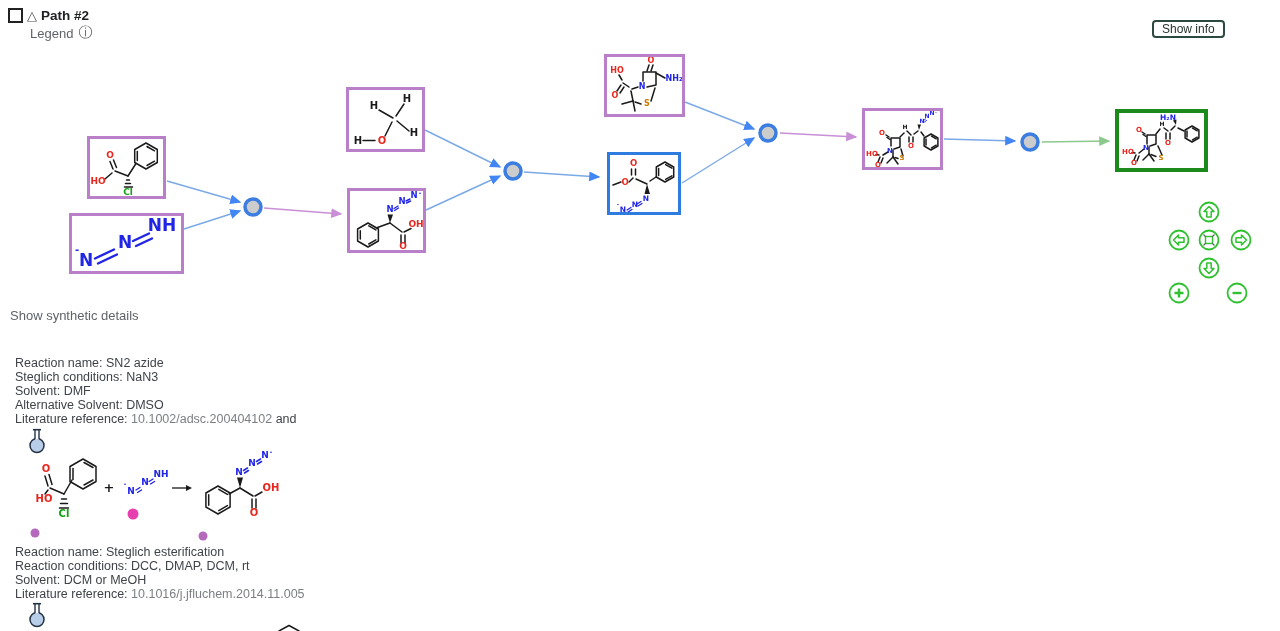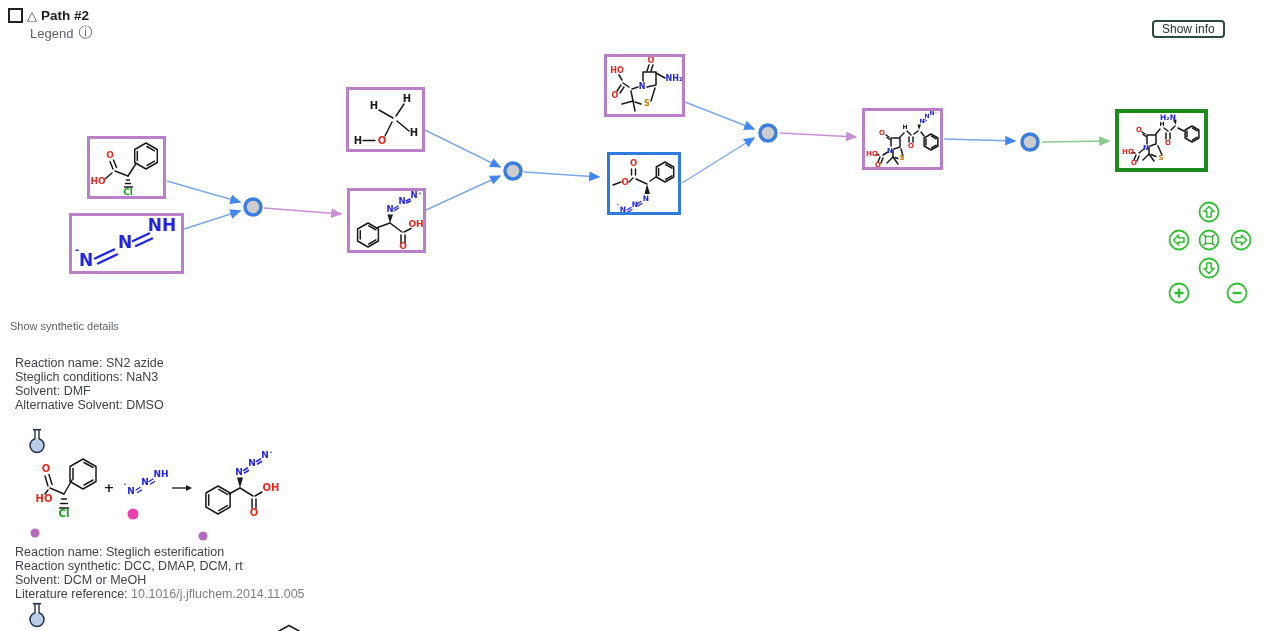--- a/index.html
+++ b/index.html
@@ -22,21 +22,21 @@
   .molbox.blue{border-color:var(--blueBox);}
   .molbox.green{border:4px solid var(--greenBox);}
   .molbox svg{display:block;}
   svg text{text-anchor:middle;font-family:"DejaVu Sans",sans-serif;font-weight:bold;}
   .aR{fill:var(--atomRed);} .aB{fill:var(--atomBlue);} .aG{fill:var(--atomGreen);}
   .aS{fill:var(--atomS);} .aK{fill:#1a1a1a;}
   .bond{stroke:#1a1a1a;stroke-width:1.5;fill:none;stroke-linecap:round;stroke-linejoin:round;}
   .bondB{stroke:var(--atomBlue);fill:none;stroke-linecap:round;}
   .wedge{fill:#1a1a1a;stroke:none;}
   
-  .toggle-details{position:absolute;left:10px;top:320px;font-size:11px;color:var(--textGray);cursor:pointer;}
+  .toggle-details{position:absolute;left:10px;top:308px;font-size:13px;color:var(--textGray);cursor:pointer;}
   .rblock{position:absolute;left:15px;font-size:12.5px;color:var(--textDark);}
   .rline{height:14px;line-height:14px;white-space:nowrap;}
   .doi{color:var(--linkGray);cursor:pointer;}
   .nav-svg .navring{fill:#fff;stroke:var(--navGreen);stroke-width:1.8;}
   .navglyph{fill:#fdfefd;stroke:var(--navGreen);stroke-width:1.5;stroke-linejoin:round;}
   .navbtn{cursor:pointer;}
 </style>
 </head>
 <body>
 
@@ -347,20 +347,21 @@
   </g>
 </svg>
 
 <div class="toggle-details">Show synthetic details</div>
 
 <div class="rblock" style="top:356px">
   <div class="rline">Reaction name: SN2 azide</div>
   <div class="rline">Steglich conditions: NaN3</div>
   <div class="rline">Solvent: DMF</div>
   <div class="rline">Alternative Solvent: DMSO</div>
+  <div class="rline"><span>Literature reference: </span><span class="doi">10.1002/adsc.200404102</span><span> and</span></div>
 </div>
 
 <svg class="abs" style="left:28px;top:428px" width="18" height="26">
   <circle cx="9" cy="17.5" r="7" fill="var(--flaskFill)" stroke="var(--flaskStroke)" stroke-width="1.5"></circle>
   <rect x="7" y="1.5" width="4" height="10" fill="#fff" stroke="none"></rect>
   <path d="M7,2 V11 M11,2 V11" stroke="var(--flaskStroke)" stroke-width="1.4" fill="none"></path>
   <path d="M5,1.7 H13" stroke="var(--flaskStroke)" stroke-width="1.6" fill="none"></path>
 </svg>
 
 <svg class="abs" style="left:30px;top:450px" width="270" height="92">
@@ -430,21 +431,21 @@
     <text x="57" y="66" font-size="10" class="aR">O</text>
   </g>
 
   <circle cx="103" cy="64" r="5.5" fill="var(--dotMagenta)"></circle>
   <circle cx="5" cy="83" r="4.5" fill="var(--dotPurple)"></circle>
   <circle cx="173" cy="86" r="4.5" fill="var(--dotPurple)"></circle>
 </svg>
 
 <div class="rblock" style="top:545px">
   <div class="rline">Reaction name: Steglich esterification</div>
-  <div class="rline">Reaction synthetic: DCC, DMAP, DCM, rt</div>
+  <div class="rline">Reaction conditions: DCC, DMAP, DCM, rt</div>
   <div class="rline">Solvent: DCM or MeOH</div>
   <div class="rline"><span>Literature reference: </span><span class="doi">10.1016/j.jfluchem.2014.11.005</span></div>
 </div>
 
 <svg class="abs" style="left:28px;top:602px" width="18" height="26">
   <circle cx="9" cy="17.5" r="7" fill="var(--flaskFill)" stroke="var(--flaskStroke)" stroke-width="1.5"></circle>
   <rect x="7" y="1.5" width="4" height="10" fill="#fff" stroke="none"></rect>
   <path d="M7,2 V11 M11,2 V11" stroke="var(--flaskStroke)" stroke-width="1.4" fill="none"></path>
   <path d="M5,1.7 H13" stroke="var(--flaskStroke)" stroke-width="1.6" fill="none"></path>
 </svg>

